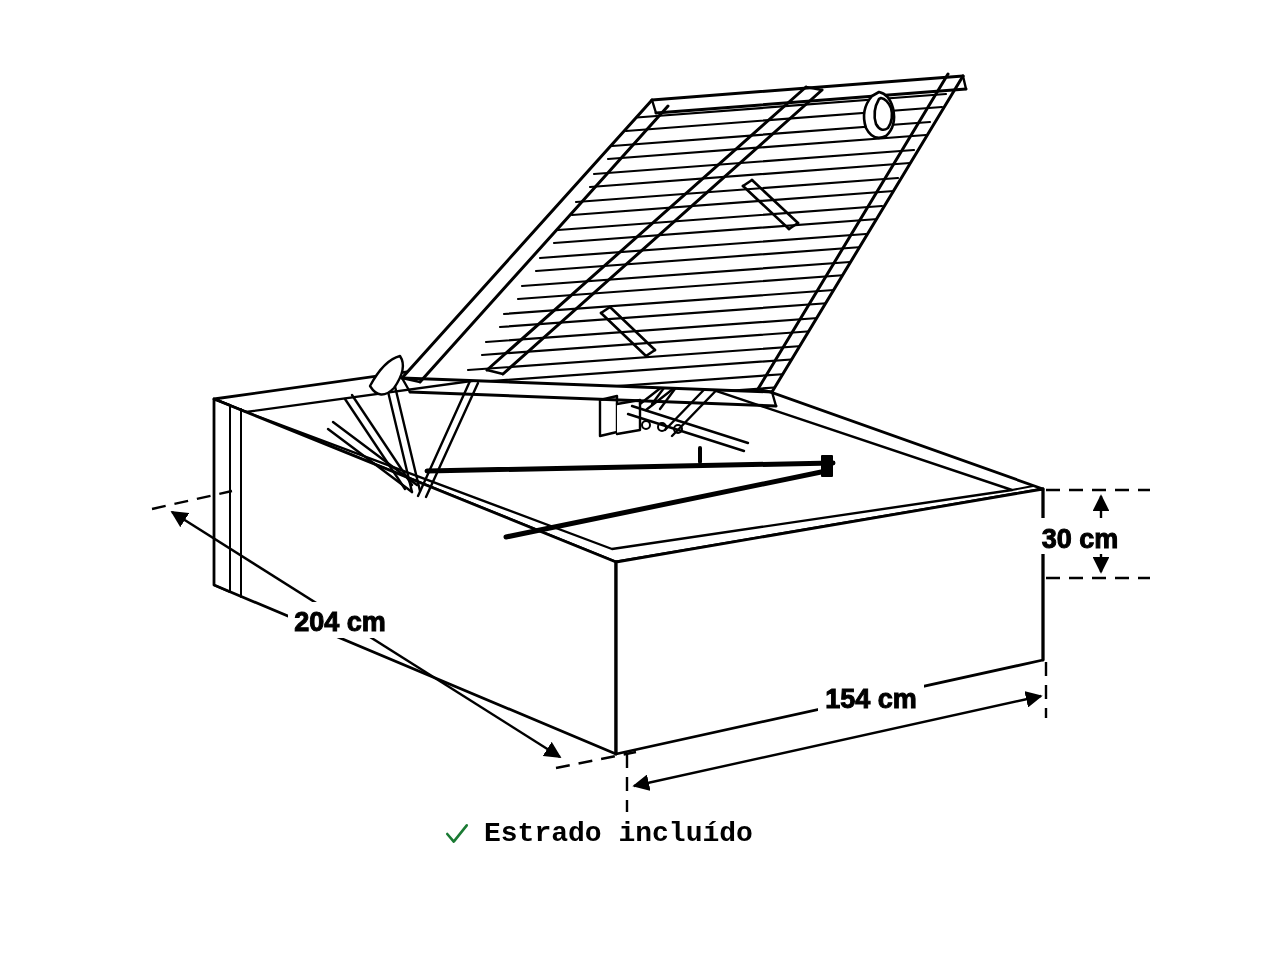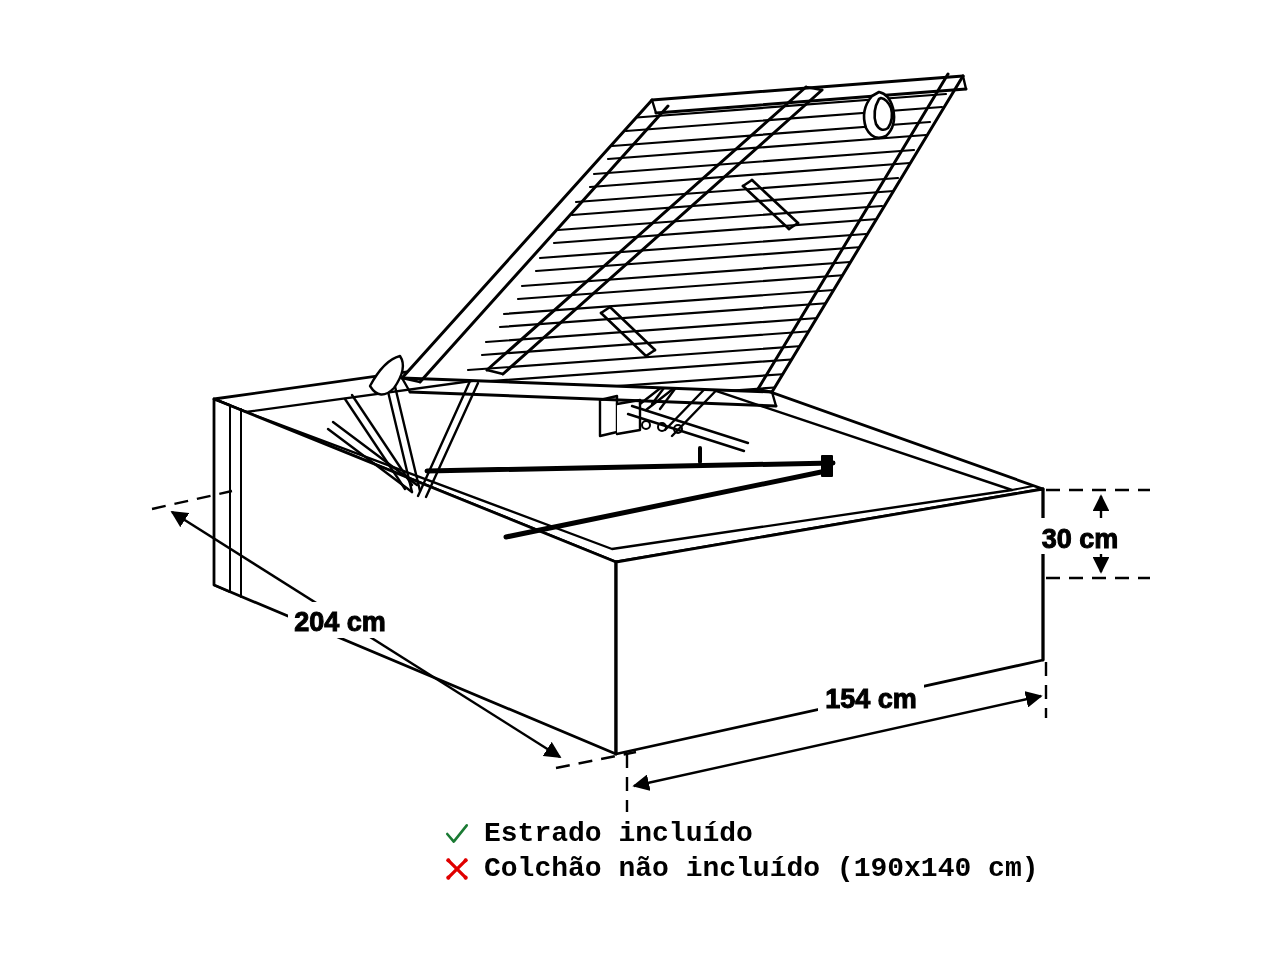--- a/index.html
+++ b/index.html
@@ -219,24 +219,14 @@
 
   </svg>
 
   <div class="legend-row" style="left:444px; top:820px;">
     <svg class="legend-icon" viewBox="0 0 24 24">
       <path d="M3 12 L9 19 L21 4" fill="none" stroke="#1a7a33" stroke-width="2.4" stroke-linecap="round" stroke-linejoin="round"></path>
     </svg>
     <span class="legend-label">Estrado incluído</span>
   </div>
 
-  <div class="legend-row" style="left:444px; top:855px;">
-    <svg class="legend-icon" viewBox="0 0 24 24">
-      <path d="M4 4 L20 20 M20 4 L4 20" fill="none" stroke="#e00000" stroke-width="3" stroke-linecap="round"></path>
-      <circle cx="4" cy="4" r="1.9" fill="#e00000"></circle>
-      <circle cx="20" cy="4" r="1.9" fill="#e00000"></circle>
-      <circle cx="4" cy="20" r="1.9" fill="#e00000"></circle>
-      <circle cx="20" cy="20" r="1.9" fill="#e00000"></circle>
-    </svg>
-    <span class="legend-label">Colchão não incluído (190x140 cm)</span>
-  </div>
 
 </div>
 
 </body></html>

